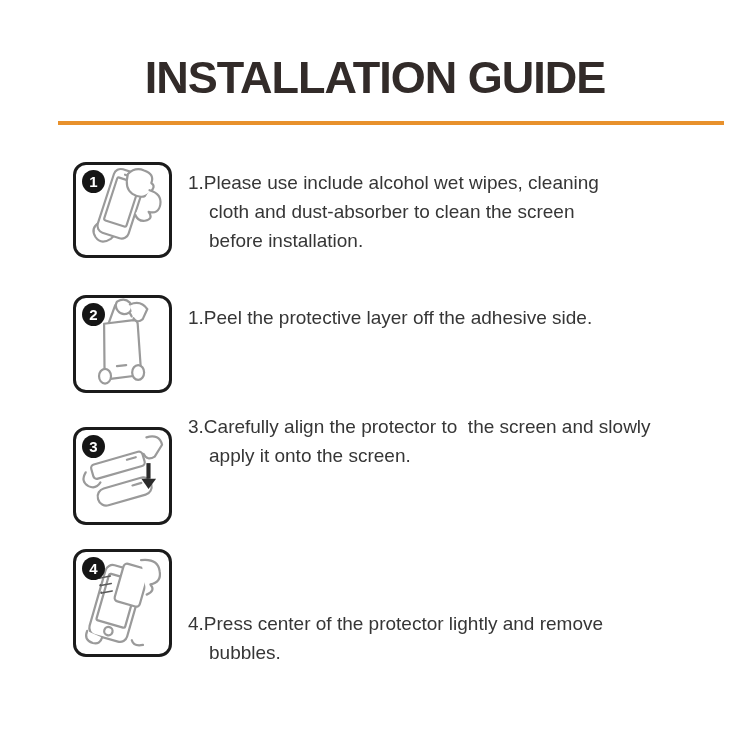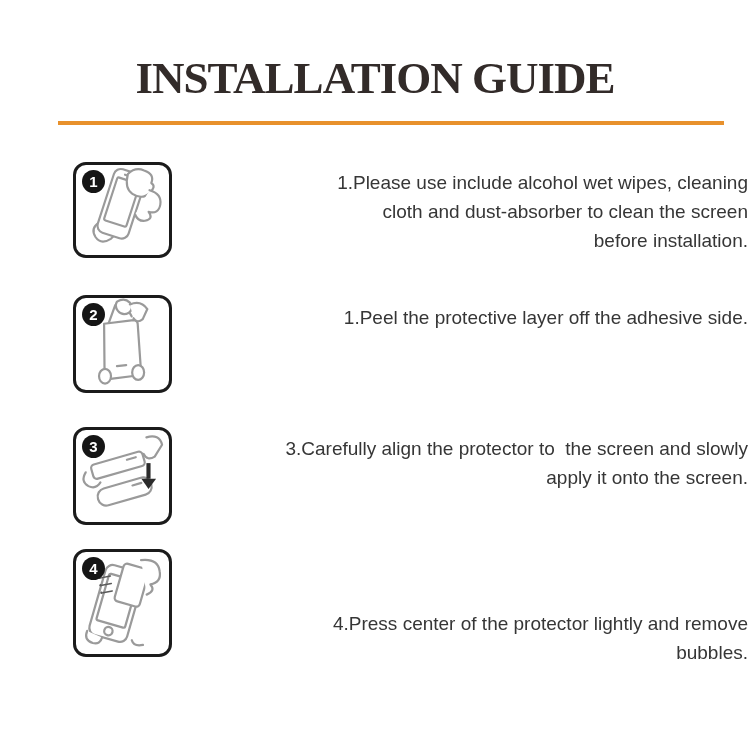--- a/index.html
+++ b/index.html
@@ -1,29 +1,29 @@
 <!DOCTYPE html>
 <html><head>
 <meta charset="utf-8">
 <style>
   html,body{margin:0;padding:0;background:#ffffff;}
   #page{position:relative;width:750px;height:750px;background:#ffffff;overflow:hidden;
         font-family:"Liberation Sans", sans-serif;}
   .title{position:absolute;left:0;top:52px;width:750px;text-align:center;
-         font-size:45px;font-weight:bold;letter-spacing:-1px;color:#322b29;font-family:Liberation Serif, serif;}
+         font-size:45px;font-weight:bold;letter-spacing:-1px;color:#322b29;}
   .divider{position:absolute;left:58px;top:121px;width:666px;height:4px;background:#e8912c;}
   .stepbox{position:absolute;left:73px;width:99px;background:#fff;border:3px solid #1b1b1b;
            border-radius:13px;box-sizing:border-box;}
   .badge{position:absolute;left:6px;top:5px;width:23px;height:23px;border-radius:50%;
          background:#151515;color:#ffffff;font-size:15px;font-weight:bold;
          display:flex;align-items:center;justify-content:center;z-index:2;}
   .stepbox svg{position:absolute;left:0;top:0;width:100%;height:100%;}
   .steptext{position:absolute;left:188px;width:560px;font-size:19px;line-height:29px;
             color:#363636;white-space:pre-wrap;padding-left:21px;text-indent:-21px;
-            box-sizing:border-box;text-align:right;}
+            box-sizing:border-box;}
 </style>
 </head>
 <body>
 
 <div id="page">
 
   <div class="title">INSTALLATION GUIDE</div>
   <div class="divider"></div>
 
   <div class="stepbox" style="top:162px;height:96px;">
@@ -75,21 +75,21 @@
           <rect x="22" y="58" width="60" height="19" rx="9"></rect>
           <line x1="62" y1="63.5" x2="72" y2="63.5"></line>
         </g>
         <g fill="#2b2b2b" stroke="none">
           <rect x="76" y="36" width="4.5" height="17"></rect>
           <polygon points="70.5,53 86.5,53 78.3,64"></polygon>
         </g>
       </g>
     </svg>
   </div>
-  <div class="steptext" style="top:434px;">3.Carefully align the protector to  the screen and slowly
+  <div class="steptext" style="top:412px;">3.Carefully align the protector to  the screen and slowly
 apply it onto the screen.</div>
 
   <div class="stepbox" style="top:549px;height:108px;">
     <span class="badge">4</span>
     <svg viewBox="0 0 100 100">
       <g stroke="#9a9a9a" stroke-width="2.4" fill="#ffffff" stroke-linecap="round" stroke-linejoin="round">
         <g transform="rotate(16 45 52)">
           <rect x="22" y="12" width="42" height="78" rx="8"></rect>
           <rect x="27" y="22" width="32" height="52" rx="2"></rect>
           <circle cx="43" cy="82" r="4.5"></circle>

